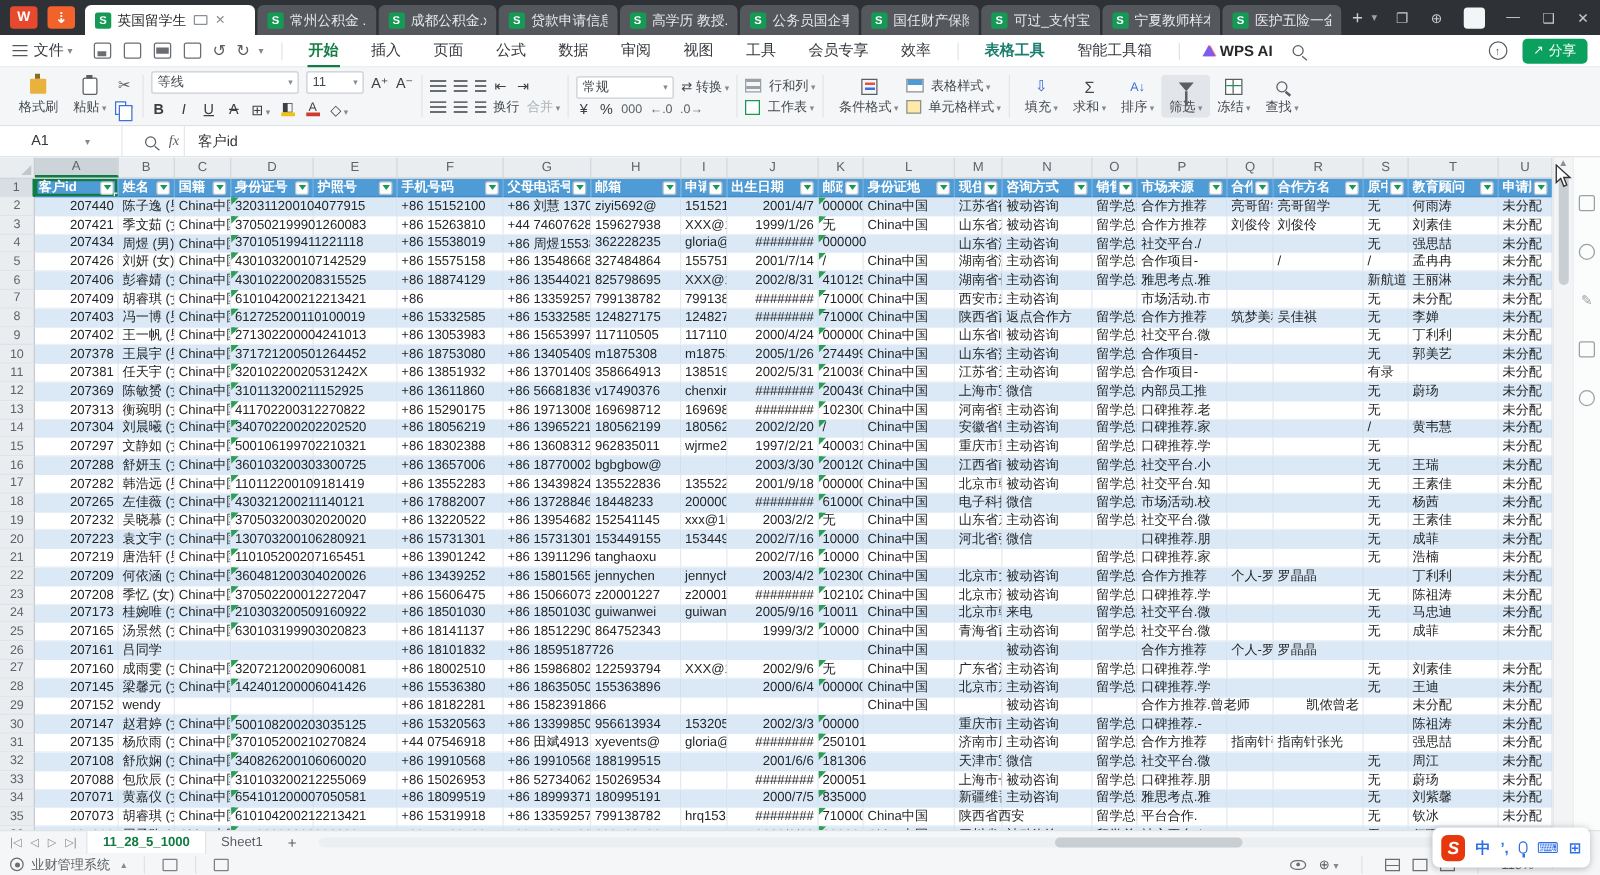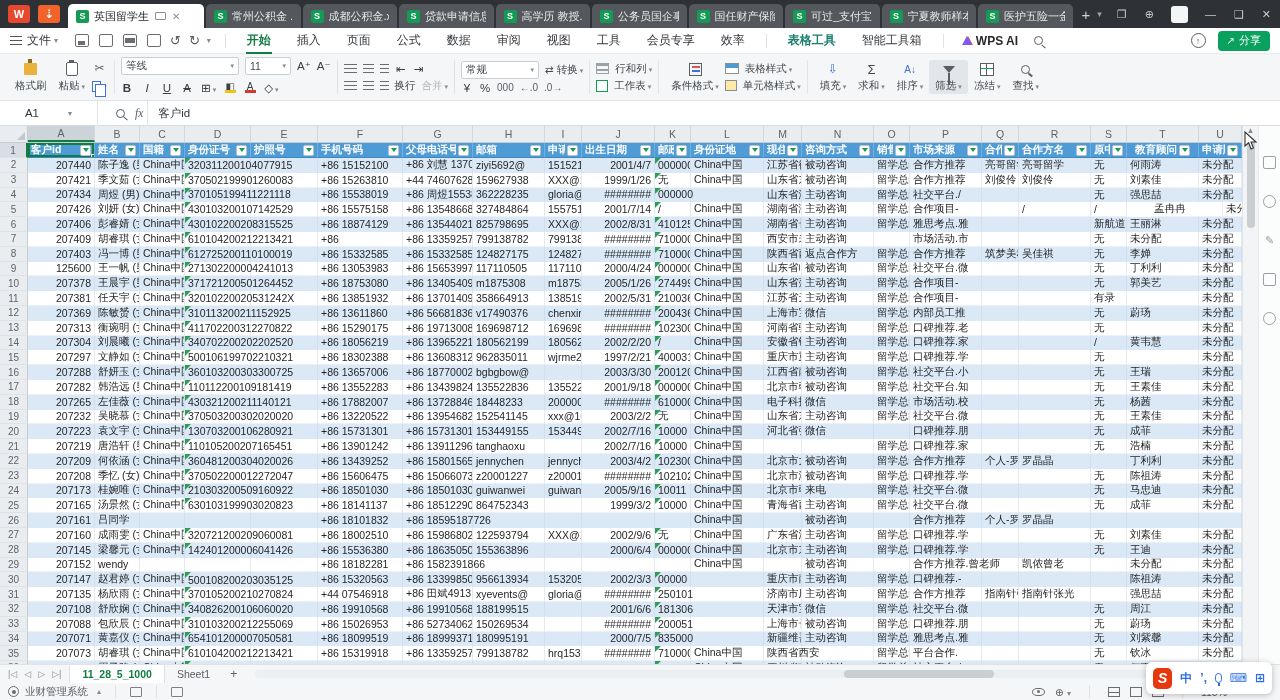--- a/index.html
+++ b/index.html
@@ -570,21 +570,21 @@
             <span class="flt"></span>
           </div>
           <div class="cell" style="width: 72px;">
             <span style="overflow: hidden; white-space: nowrap;">合作方名</span>
             <span class="flt"></span>
           </div>
           <div class="cell" style="width: 36px;">
             <span style="overflow: hidden; white-space: nowrap;">原中介机</span>
             <span class="flt"></span>
           </div>
-          <div class="cell" style="width: 72px; justify-content: center;">
+          <div class="cell" style="width: 72px;">
             <span style="overflow: hidden; white-space: nowrap;">教育顾问</span>
             <span class="flt"></span>
           </div>
           <div class="cell" style="width: 43px;">
             <span style="overflow: hidden; white-space: nowrap;">申请顾</span>
             <span class="flt"></span>
           </div>
         </div>
         <div class="grow band">
           <div class="rn">2</div>
@@ -844,21 +844,21 @@
           </div>
           <div class="cell" style="width: 37px;">
             <span></span>
           </div>
           <div class="cell" style="width: 72px;">
             <span>/</span>
           </div>
           <div class="cell" style="width: 36px;">
             <span>/</span>
           </div>
-          <div class="cell" style="width: 72px; margin-left: 24px;">
+          <div class="cell" style="width: 72px;">
             <span>孟冉冉</span>
           </div>
           <div class="cell" style="width: 43px;">
             <span>未分配</span>
           </div>
         </div>
         <div class="grow band">
           <div class="rn">6</div>
           <div class="cell num" style="width: 67px;">
             <span>207406</span>
@@ -1058,21 +1058,21 @@
           <div class="cell" style="width: 72px;">
             <span>李婵</span>
           </div>
           <div class="cell" style="width: 43px;">
             <span>未分配</span>
           </div>
         </div>
         <div class="grow">
           <div class="rn">9</div>
           <div class="cell num" style="width: 67px;">
-            <span>125600</span>
+            <span>207402</span>
           </div>
           <div class="cell" style="width: 45px;">
             <span>王一帆 (男</span>
           </div>
           <div class="cell" style="width: 45px;">
             <span>China中国</span>
           </div>
           <div class="cell ovf" style="width: 66px;">
             <i class="tri"></i>
             <span>271302200004241013</span>
@@ -2466,21 +2466,21 @@
           </div>
           <div class="cell" style="width: 36px;">
             <span></span>
           </div>
           <div class="cell ovf" style="width: 72px;">
             <span>合作方推荐.曾老师</span>
           </div>
           <div class="cell" style="width: 37px;">
             <span></span>
           </div>
-          <div class="cell ovf" style="width: 72px;">
+          <div class="cell ovf" style="width: 72px; justify-content: flex-end;">
             <span>凯侬曾老</span>
           </div>
           <div class="cell" style="width: 36px;">
             <span></span>
           </div>
           <div class="cell" style="width: 72px;">
             <span>未分配</span>
           </div>
           <div class="cell" style="width: 43px;">
             <span>未分配</span>

